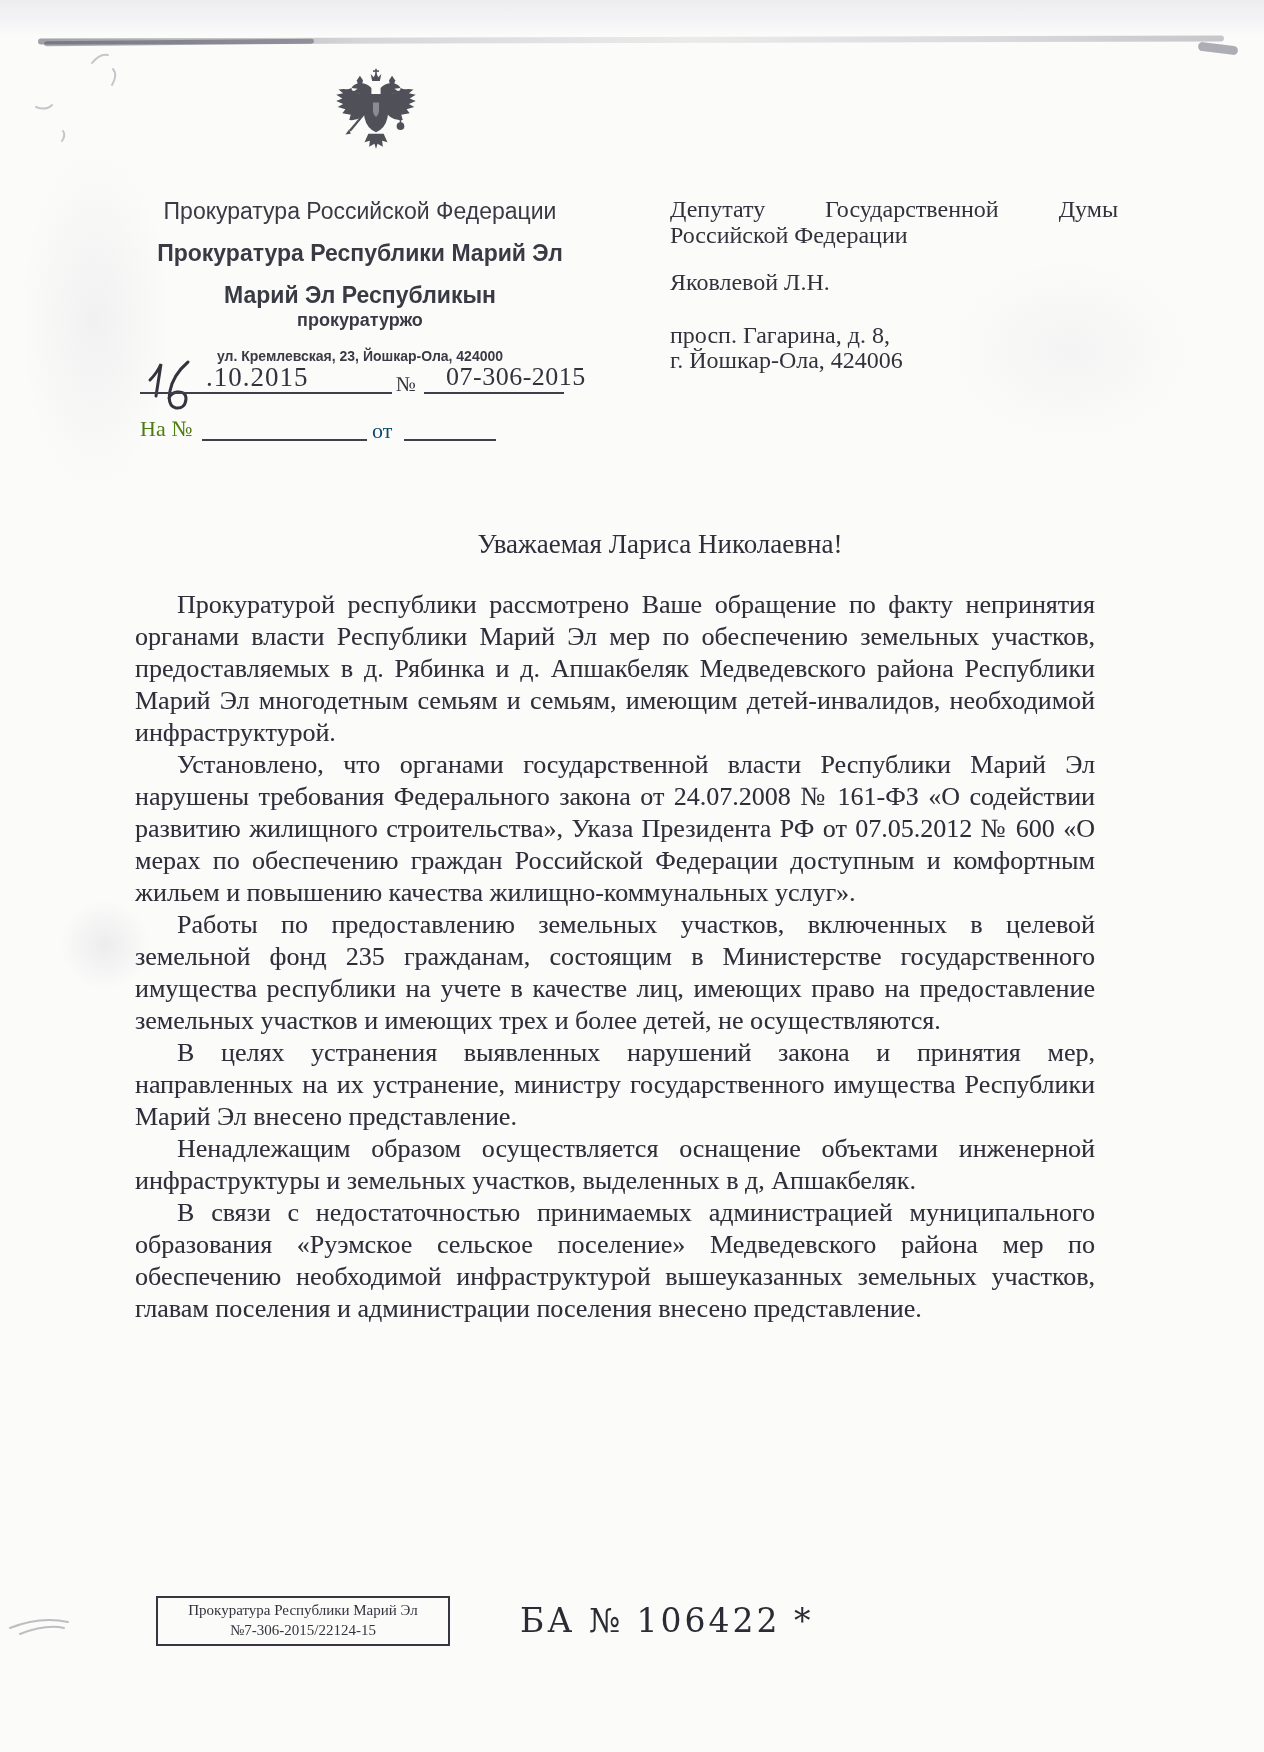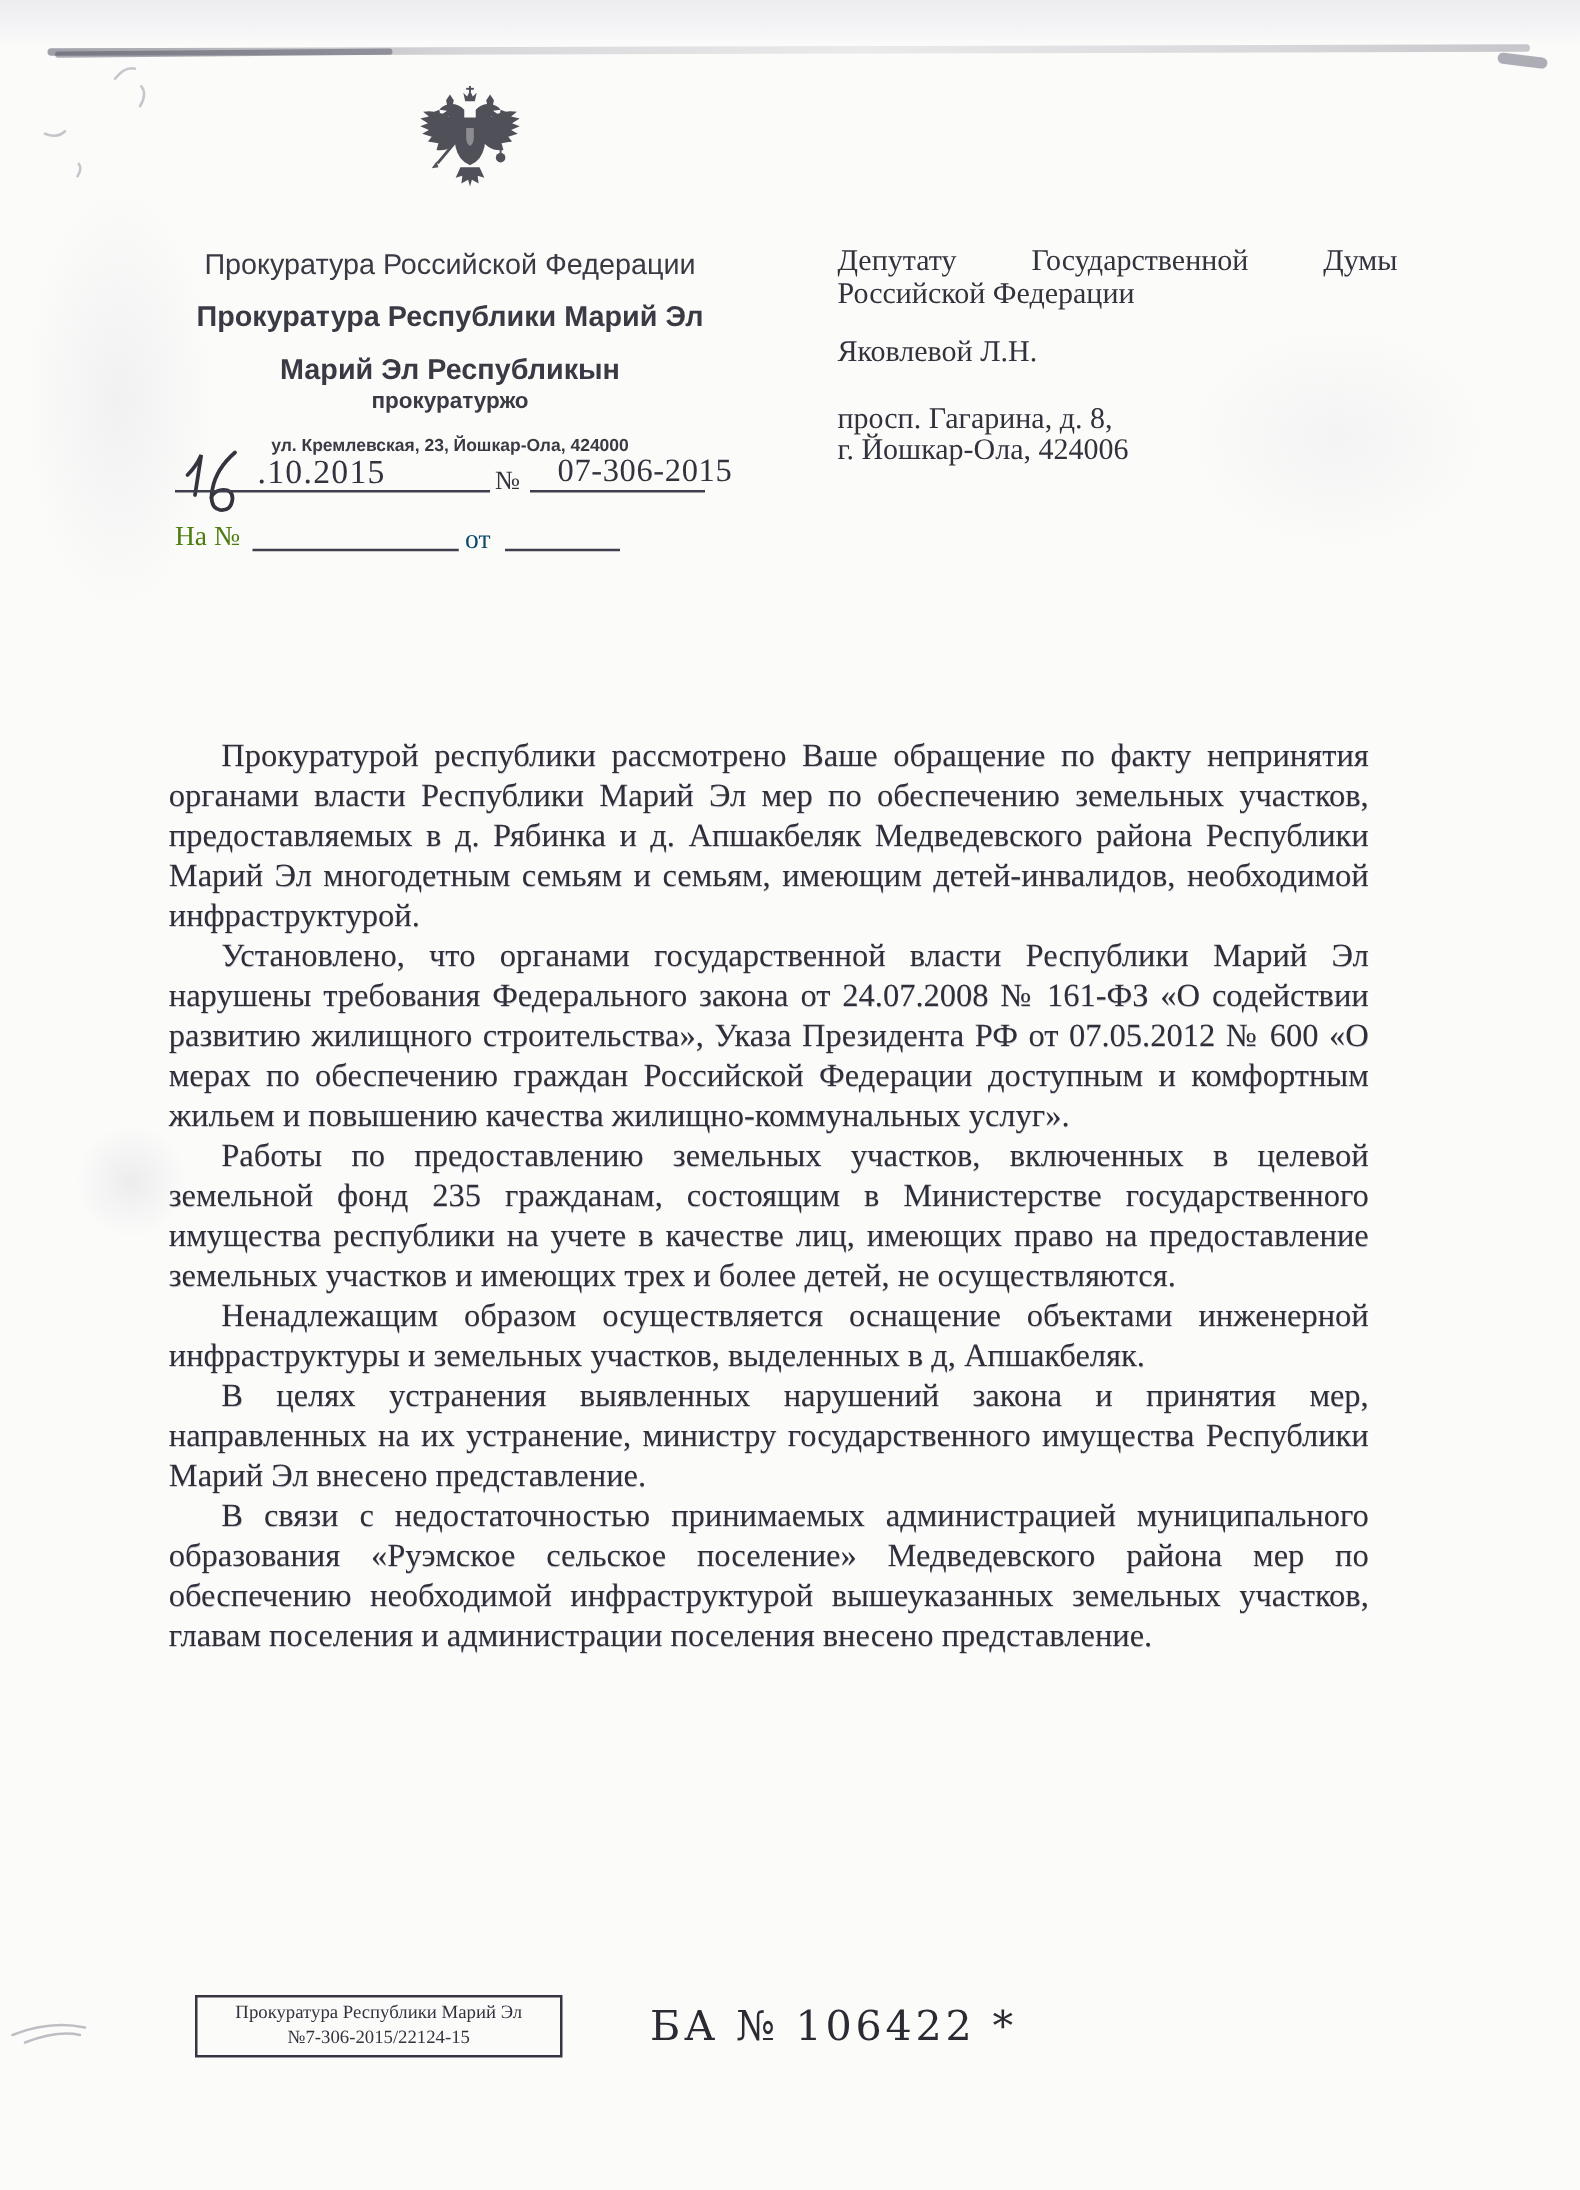--- a/index.html
+++ b/index.html
@@ -162,27 +162,28 @@
   <div class="ot-label">от</div>
   <div class="rule rule-na-2"></div>
 
   <div class="recipient">
     <p class="recipient-heading">Депутату Государственной Думы Российской Федерации</p>
     <p class="recipient-name">Яковлевой Л.Н.</p>
     <p class="recipient-addr1">просп. Гагарина, д. 8,</p>
     <p class="recipient-addr2">г. Йошкар-Ола, 424006</p>
   </div>
 
+  <div class="salutation">Уважаемая Лариса Николаевна!</div>
 
   <div class="body-block">
     <p>Прокуратурой республики рассмотрено Ваше обращение по факту непринятия органами власти Республики Марий Эл мер по обеспечению земельных участков, предоставляемых в д. Рябинка и д. Апшакбеляк Медведевского района Республики Марий Эл многодетным семьям и семьям, имеющим детей-инвалидов, необходимой инфраструктурой.</p>
     <p>Установлено, что органами государственной власти Республики Марий Эл нарушены требования Федерального закона от 24.07.2008 № 161-ФЗ «О содействии развитию жилищного строительства», Указа Президента РФ от 07.05.2012 № 600 «О мерах по обеспечению граждан Российской Федерации доступным и комфортным жильем и повышению качества жилищно-коммунальных услуг».</p>
     <p>Работы по предоставлению земельных участков, включенных в целевой земельной фонд 235 гражданам, состоящим в Министерстве государственного имущества республики на учете в качестве лиц, имеющих право на предоставление земельных участков и имеющих трех и более детей, не осуществляются.</p>
+    <p>В целях устранения выявленных нарушений закона и принятия мер, направленных на их устранение, министру государственного имущества Республики Марий Эл внесено представление.</p>
     <p>Ненадлежащим образом осуществляется оснащение объектами инженерной инфраструктуры и земельных участков, выделенных в д, Апшакбеляк.</p>
-    <p>В целях устранения выявленных нарушений закона и принятия мер, направленных на их устранение, министру государственного имущества Республики Марий Эл внесено представление.</p>
     <p>В связи с недостаточностью принимаемых администрацией муниципального образования «Руэмское сельское поселение» Медведевского района мер по обеспечению необходимой инфраструктурой вышеуказанных земельных участков, главам поселения и администрации поселения внесено представление.</p>
   </div>
 
   <div class="stamp-box">
     <div>Прокуратура Республики Марий Эл</div>
     <div>№7-306-2015/22124-15</div>
   </div>
   <div class="serial">БА № 106422 *</div>
 
   <svg class="pencil-swoosh-bottom" width="80" height="40" viewBox="0 0 80 40">

